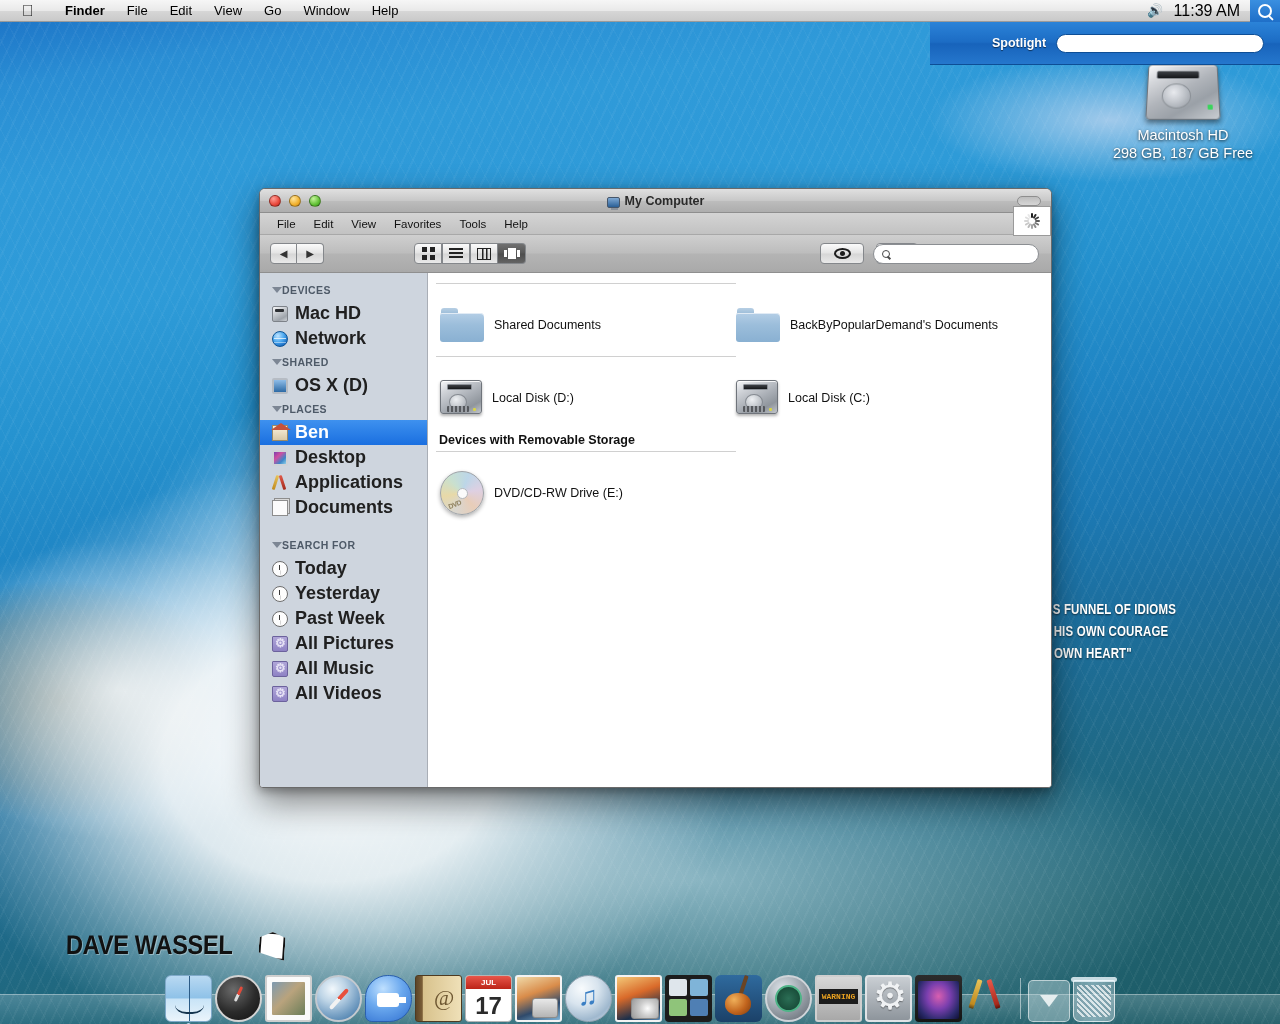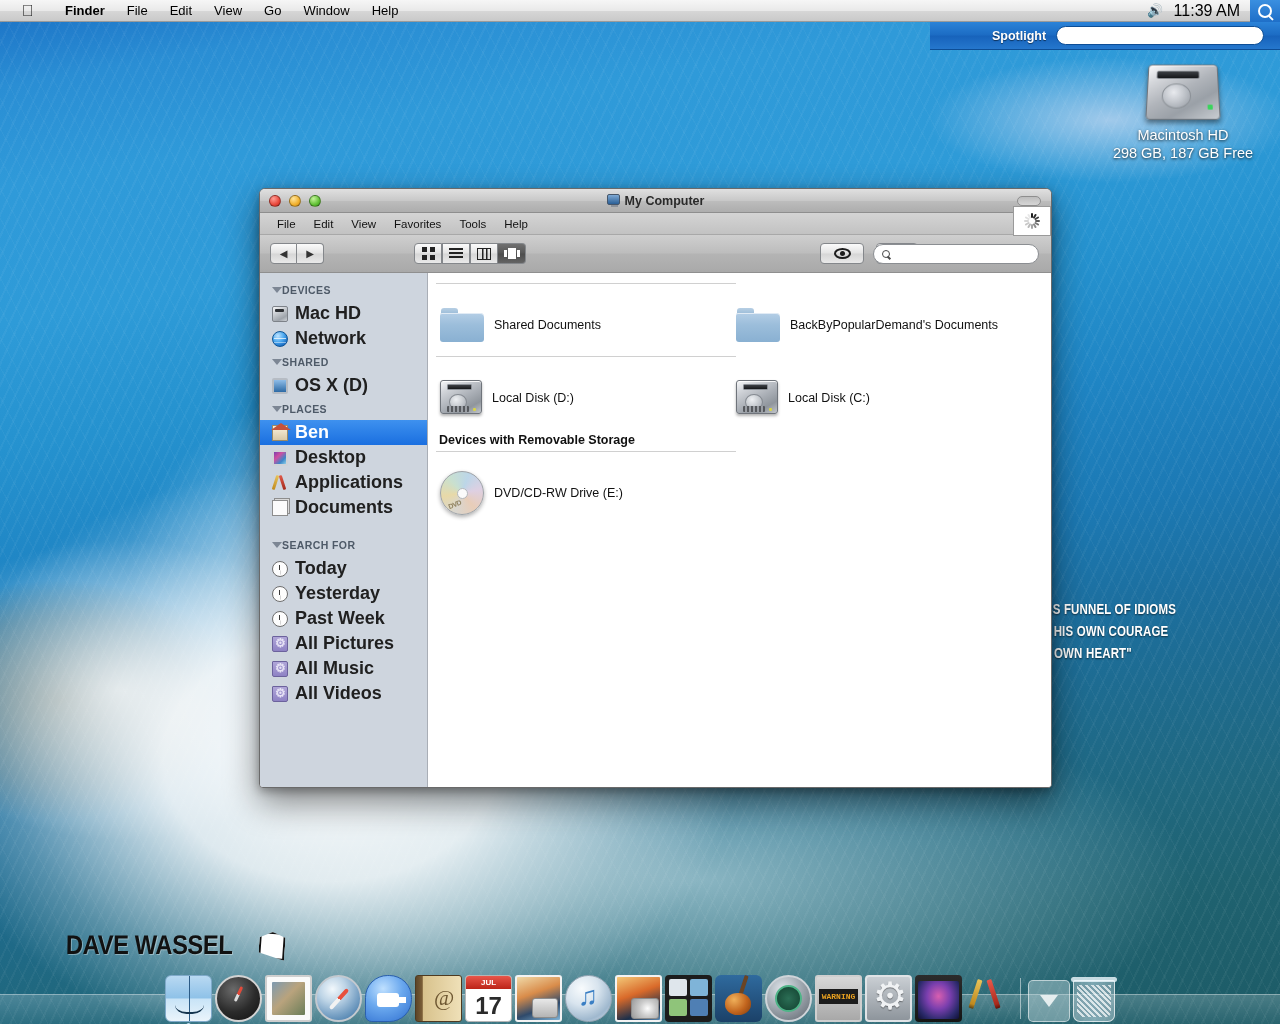--- a/index.html
+++ b/index.html
@@ -76,21 +76,21 @@
     width: 14px; height: 14px; border: 2px solid #fff; border-radius: 50%;
     position: relative;
   }
   #spotlight-btn .magglass::after {
     content: ""; position: absolute; width: 2px; height: 6px; background: #fff;
     right: -2px; bottom: -5px; transform: rotate(-45deg); border-radius: 1px;
   }
 
   
   #spotlight-panel {
-    position: absolute; left: 930px; top: 22px; width: 350px; height: 28px;
+    position: absolute; left: 930px; top: 22px; width: 350px; height: 43px;
     background: linear-gradient(to bottom, #2b83d8 0%, #1c6cc4 48%, #1763bb 52%, #2577cd 100%);
     display: flex; align-items: center; z-index: 45;
     border-bottom: 1px solid #0d4e96;
   }
   #spotlight-label {
     color: #fff; font-weight: bold; font-size: 12.5px;
     margin-left: 62px; margin-right: 10px;
     text-shadow: 0 1px 1px rgba(0,0,0,0.55);
   }
   #spotlight-input {
@@ -183,21 +183,21 @@
     display: flex; align-items: center; position: relative;
   }
   .traffic { display: flex; gap: 8px; margin-left: 9px; }
   .tl { width: 12px; height: 12px; border-radius: 50%; border: 1px solid rgba(0,0,0,0.35); }
   .tl.red   { background: radial-gradient(circle at 35% 28%, #ff9d94, #e8463a 62%, #b5281d); }
   .tl.yellow{ background: radial-gradient(circle at 35% 28%, #ffe49a, #f0ae29 62%, #c2801a); }
   .tl.green { background: radial-gradient(circle at 35% 28%, #c4f39a, #5fc033 62%, #3b8a1e); }
   #window-title {
     position: absolute; left: 0; right: 0; text-align: center;
     font-size: 12.5px; font-weight: bold; color: #2a2a2a;
-    display: flex; align-items: flex-start; justify-content: center; gap: 5px;
+    display: flex; align-items: flex-end; justify-content: center; gap: 5px;
     pointer-events: none;
   }
   .mini-monitor {
     width: 13px; height: 11px; border-radius: 2px;
     background: linear-gradient(to bottom, #7fa9d4, #2a5f96);
     border: 1px solid #46566a; position: relative; flex: 0 0 auto;
   }
   .mini-monitor::after { content:""; position:absolute; left:3px; bottom:-3px; width:7px; height:2px; background:#8c929a; }
   #titlebar-pill {
     position: absolute; right: 10px; width: 24px; height: 10px;

